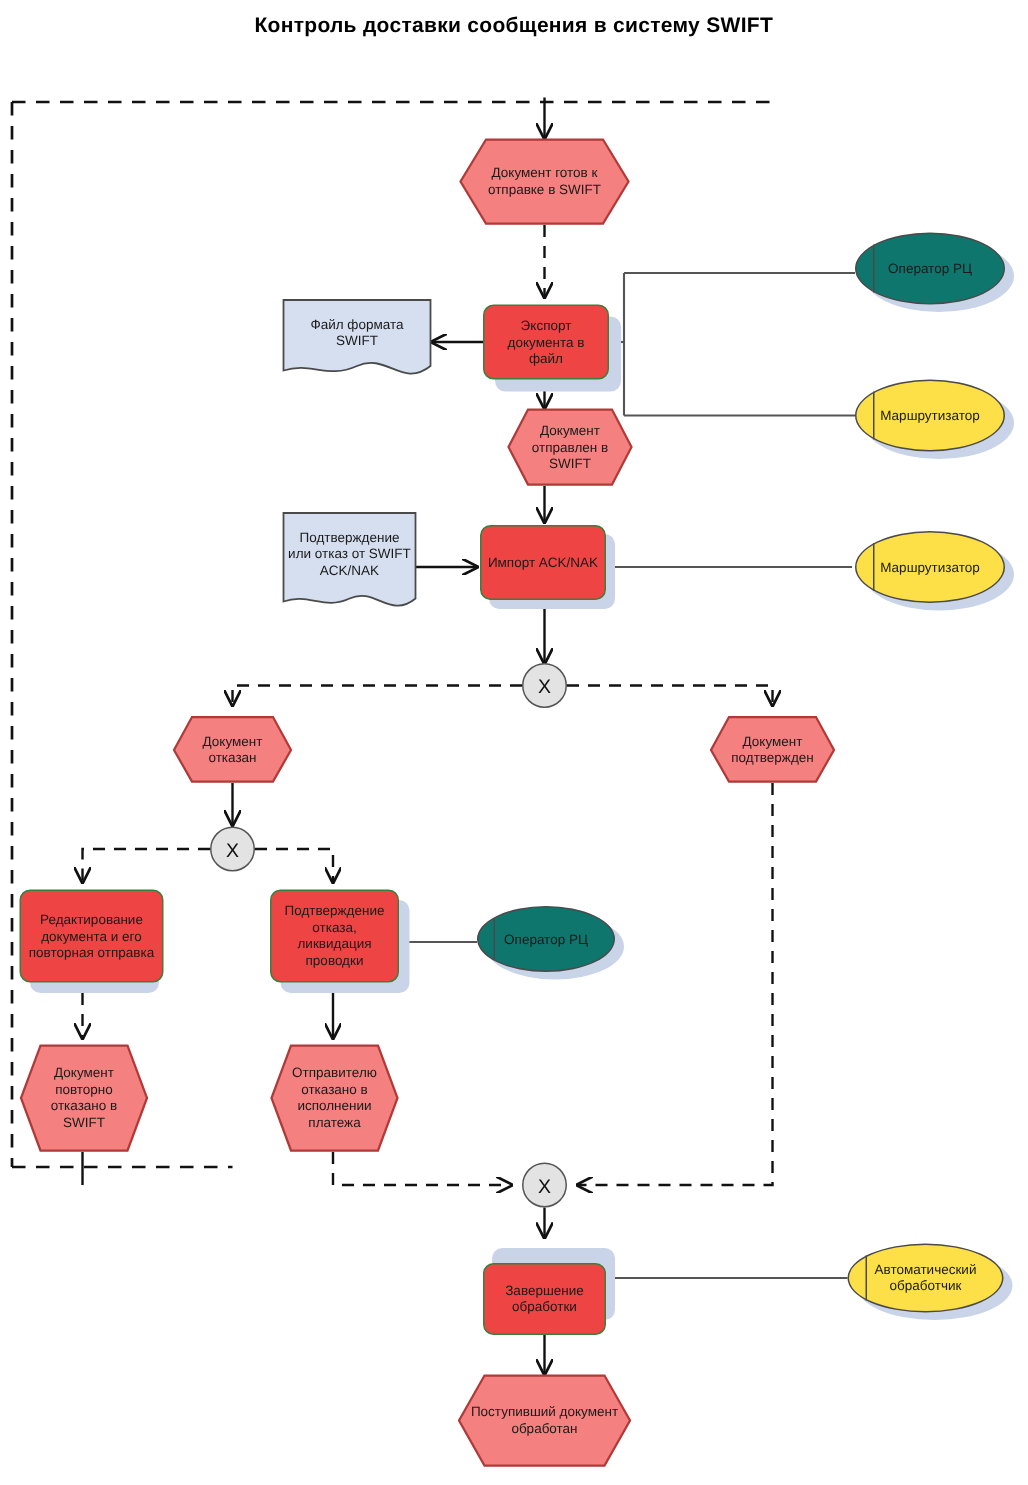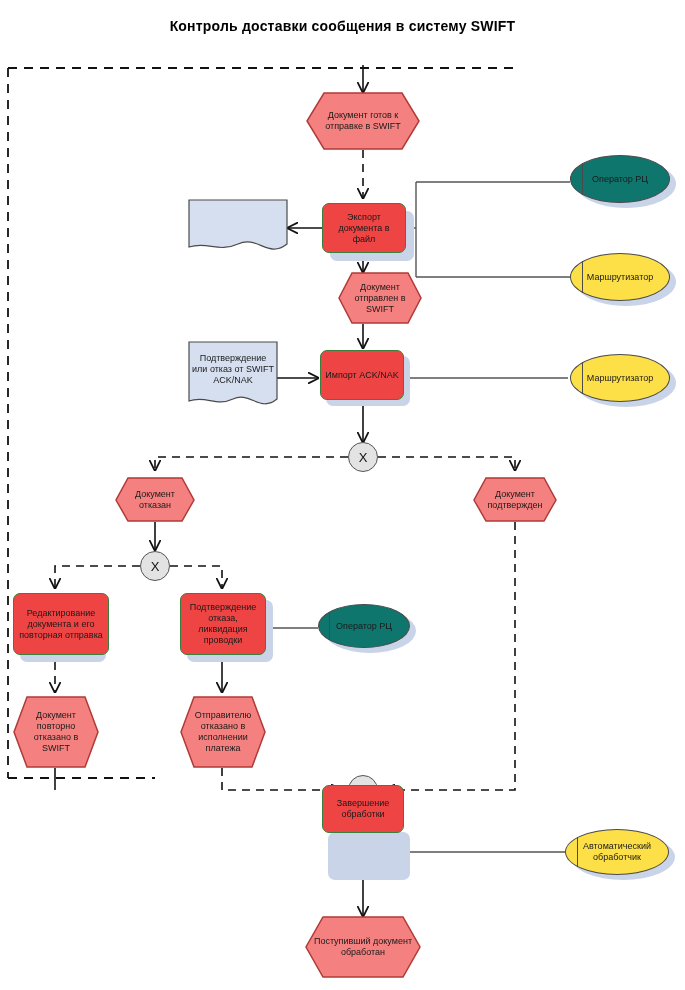--- a/index.html
+++ b/index.html
@@ -24,21 +24,20 @@
   #title {
     position: absolute;
     left: 0;
     top: 8px;
     width: 685px;
     text-align: center;
     font-size: 14px;
     font-weight: bold;
     color: #000000;
     letter-spacing: 0.2px;
-    margin-top: 10px;
   }
   .node {
     position: absolute;
     box-sizing: border-box;
     display: flex;
     align-items: center;
     justify-content: center;
     text-align: center;
     font-size: 9px;
     line-height: 11px;
@@ -210,20 +209,23 @@
 
 <div class="task-shadow" style="left:330px; top:211px; width:84px; height:50px;"></div>
 <div class="node task" style="left:322px; top:203px; width:84px; height:50px;">
   <span>Экспорт документа в файл</span>
 </div>
 
 <div class="doc" style="left:188px; top:199px; width:100px; height:58px;">
   <svg width="100" height="58" viewBox="0 0 100 58">
     <path d="M 1 1 L 99 1 L 99 45 C 80 60 70 36 50 45 C 30 54 20 42 1 48 Z" fill="#d6dff0" stroke="#4a4a4a" stroke-width="1.2"></path>
   </svg>
+  <div class="doclabel">
+      <span>Файл формата SWIFT</span>
+    </div>
 </div>
 
 <div class="role-shadow" style="left:576px; top:160px; width:100px; height:48px;"></div>
 <div class="node role role-yellow" style="left:570px; top:155px; width:100px; height:48px;">
   <div class="role-bar"></div>
   <span>Оператор РЦ</span>
 </div>
 
 <div class="role-shadow" style="left:576px; top:258px; width:100px; height:48px;"></div>
 <div class="node role role-orange" style="left:570px; top:253px; width:100px; height:48px;">
@@ -318,21 +320,21 @@
   <div class="hexlabel">
       <span>Отправителю отказано в исполнении платежа</span>
     </div>
 </div>
 
 <div class="node gateway" style="left:348px; top:775px; width:30px; height:30px;">
   <span>X</span>
 </div>
 
 <div class="task-shadow" style="left:328px; top:832px; width:82px; height:48px;"></div>
-<div class="node task" style="left:322px; top:785px; width:82px; height:48px;">
+<div class="node task" style="left:322px; top:842px; width:82px; height:48px;">
   <span>Завершение обработки</span>
 </div>
 
 <div class="role-shadow" style="left:571px; top:834px; width:104px; height:46px;"></div>
 <div class="node role role-orange" style="left:565px; top:829px; width:104px; height:46px;">
   <div class="role-bar"></div>
   <span>Автоматический обработчик</span>
 </div>
 
 <div class="hex" style="left:305px; top:916px; width:116px; height:62px;">

